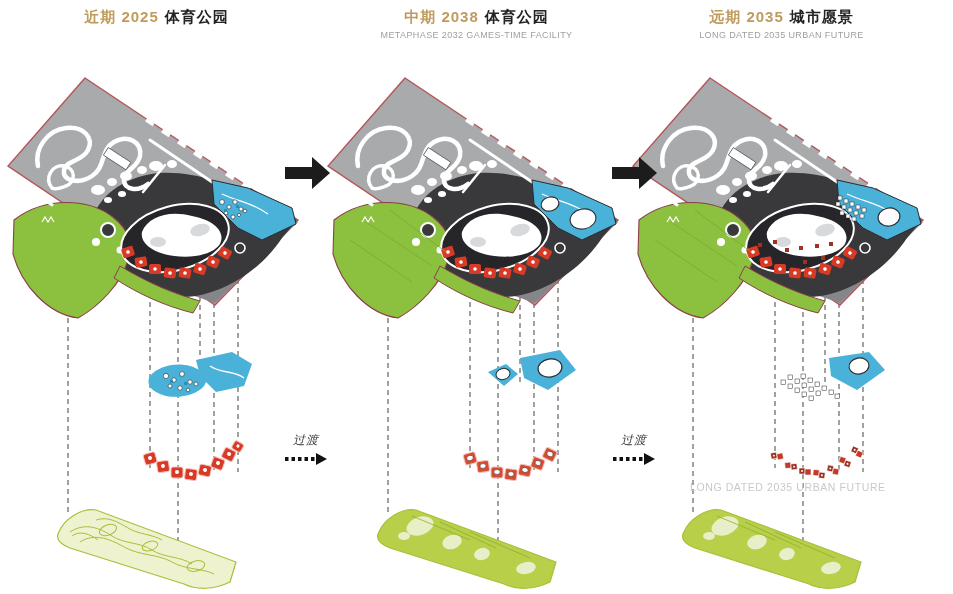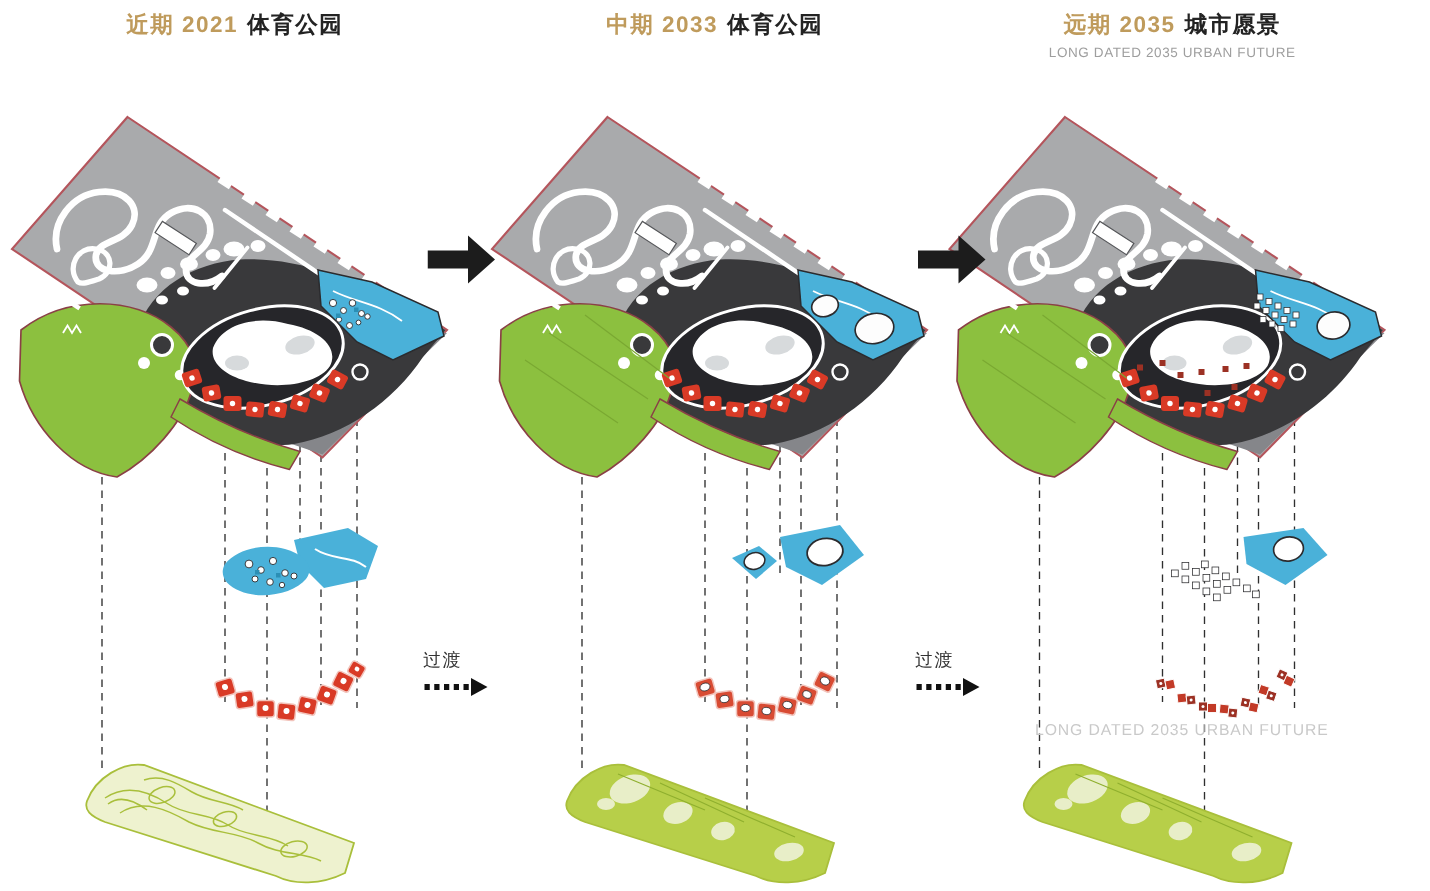--- a/index.html
+++ b/index.html
@@ -6,21 +6,21 @@
   .canvas{position:relative;width:953px;height:594px;background:#fff;overflow:hidden;
           font-family:"Liberation Sans",sans-serif;}
   .panel{position:absolute;top:0;width:313px;height:594px;}
   .panel-header{position:absolute;top:8px;left:0;width:100%;text-align:center;}
   .panel-title{font-size:15px;font-weight:bold;letter-spacing:1px;line-height:18px;}
   .title-gold{color:#bf9b5c;margin-right:6px;}
   .title-black{color:#232323;}
   .panel-subtitle{font-size:9px;color:#9e9e9e;letter-spacing:0.4px;margin-top:4px;line-height:11px;}
   .panel-svg{position:absolute;top:70px;left:0;}
   .big-arrow{position:absolute;}
-  .transition{position:absolute;width:48px;}
+  .transition{position:absolute;width:48px;text-align:center;font-style:italic;}
   .transition-label{font-size:12px;color:#333;letter-spacing:1px;display:block;margin-bottom:2px;}
   .watermark{position:absolute;left:690px;top:481px;font-size:10.5px;color:#c9c9c9;
              letter-spacing:0.6px;white-space:nowrap;}
   .defs-holder{position:absolute;width:0;height:0;overflow:hidden;}
 </style>
 </head>
 <body>
 
 <div class="canvas">
 
@@ -168,21 +168,21 @@
             <path d="M 92,446 L 150,470 M 120,452 L 176,478 M 150,462 L 210,488"></path>
           </g>
         </g>
       </symbol>
     </defs>
   </svg>
 
   <section class="panel" style="left:0">
     <header class="panel-header">
       <div class="panel-title">
-        <span class="title-gold">近期 2021</span><span class="title-black">体育公园</span>
+        <span class="title-gold">近期 2025</span><span class="title-black">体育公园</span>
       </div>
     </header>
     <svg class="panel-svg" width="313" height="524" viewBox="0 0 313 524" xmlns="http://www.w3.org/2000/svg">
       <use href="#drop-lines"></use>
       <use href="#site-plan"></use>
 
       <g>
         <g fill="#ffffff" stroke="#2b2b2e" stroke-width="0.6">
           <circle cx="222" cy="132" r="2.4"></circle>
             <circle cx="229" cy="137" r="2"></circle>
@@ -253,22 +253,23 @@
             <circle r="1.6" fill="#fff" stroke="none"></circle>
           </g>
       </g>
       <use href="#green-layer-a"></use>
     </svg>
   </section>
 
   <section class="panel" style="left:320px">
     <header class="panel-header">
       <div class="panel-title">
-        <span class="title-gold">中期 2033</span><span class="title-black">体育公园</span>
+        <span class="title-gold">中期 2038</span><span class="title-black">体育公园</span>
       </div>
+      <div class="panel-subtitle">METAPHASE 2032 GAMES-TIME FACILITY</div>
     </header>
     <svg class="panel-svg" width="313" height="524" viewBox="0 0 313 524" xmlns="http://www.w3.org/2000/svg">
       <use href="#drop-lines"></use>
       <use href="#site-plan"></use>
 
       <g fill="#fdfdfd" stroke="#2b2b2e" stroke-width="1.1">
         <ellipse cx="230" cy="134" rx="9" ry="7" transform="rotate(-15 230 134)"></ellipse>
         <ellipse cx="263" cy="149" rx="13" ry="10" transform="rotate(-12 263 149)"></ellipse>
       </g>
 

